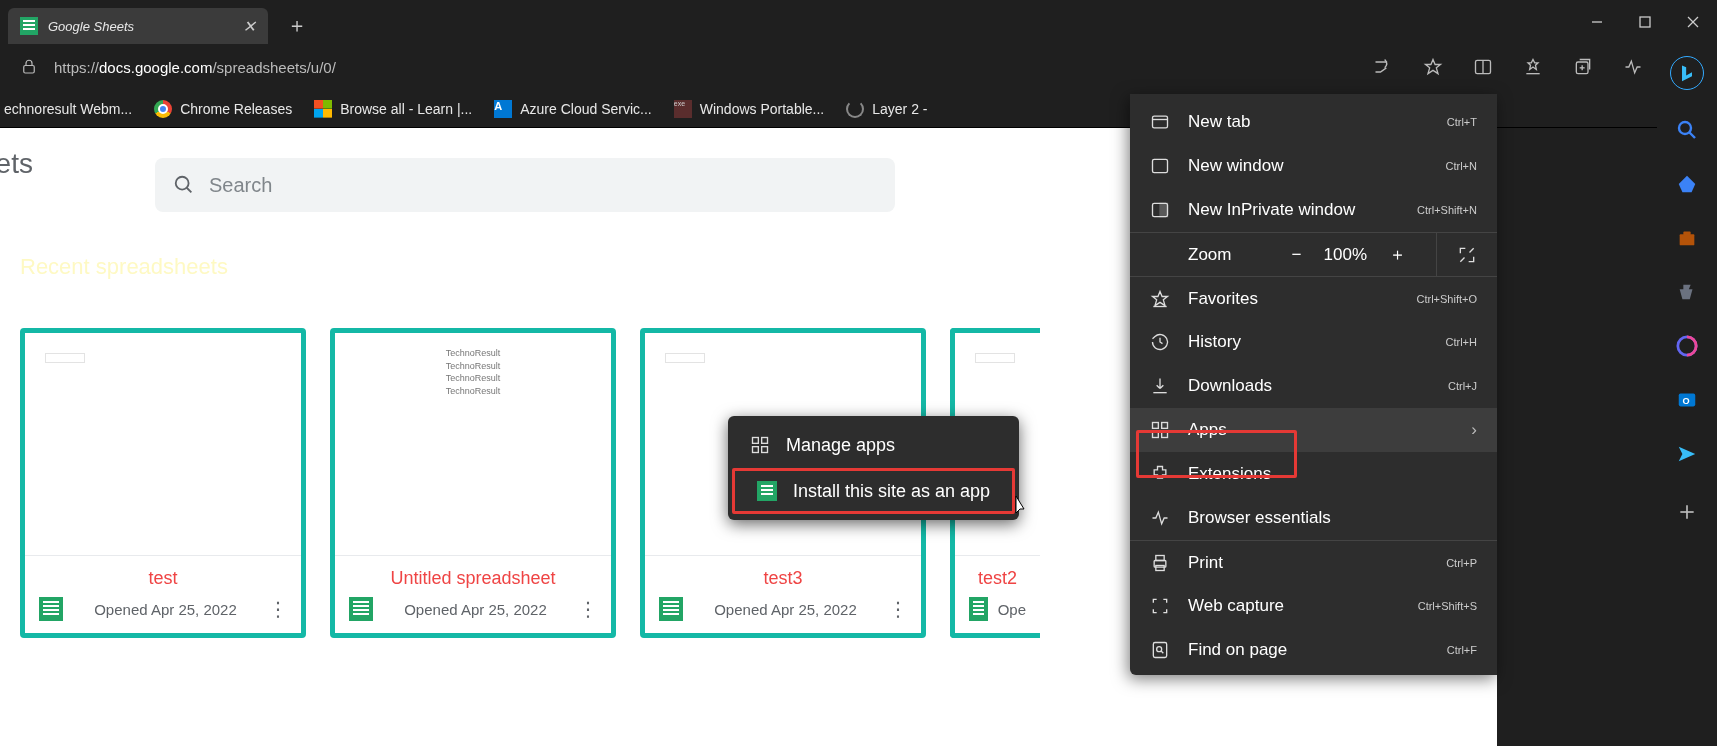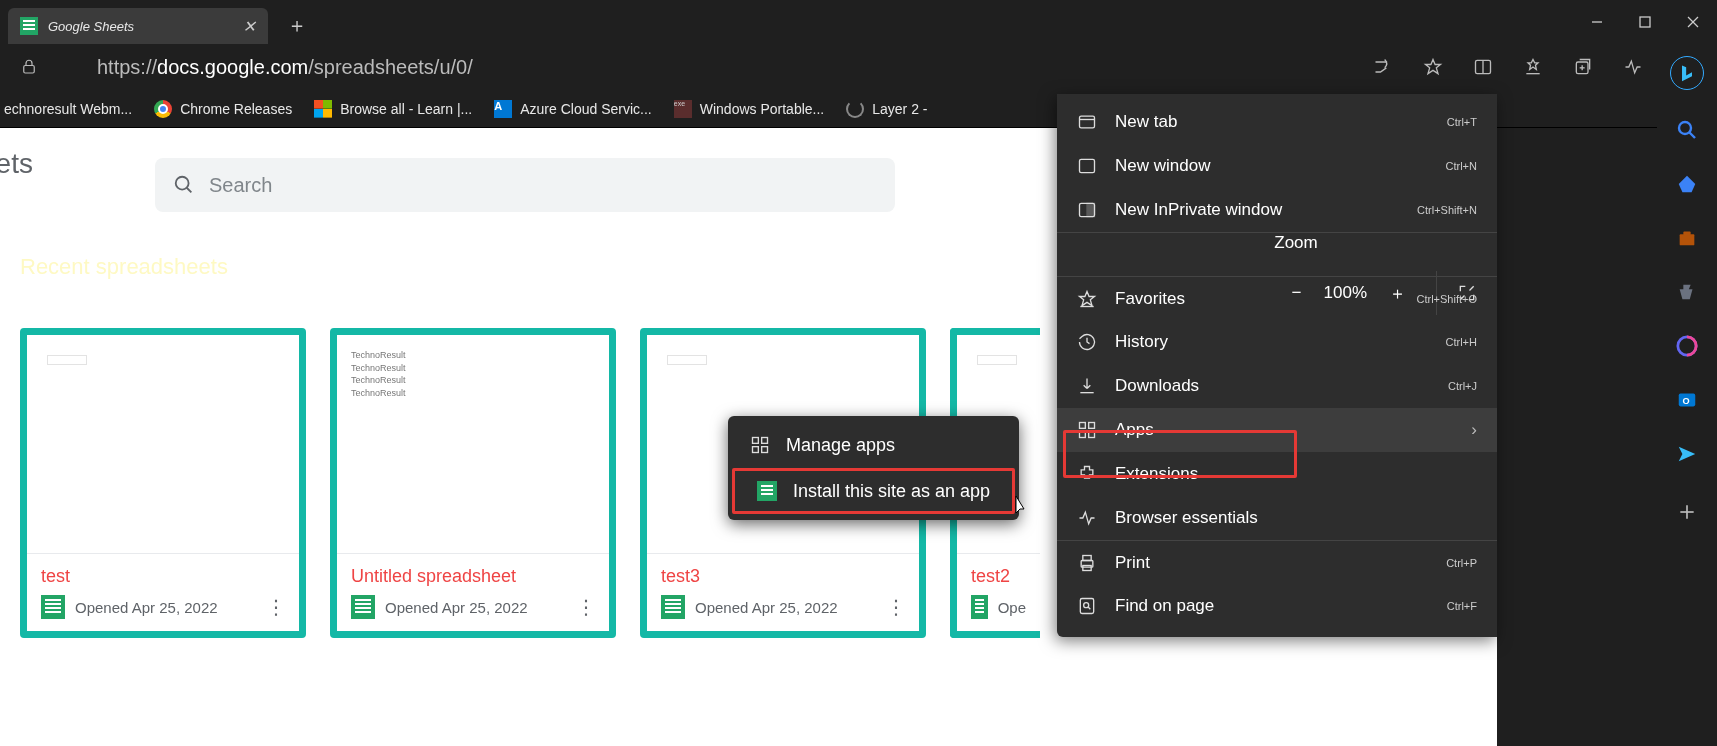--- a/index.html
+++ b/index.html
@@ -12,21 +12,21 @@
 .sheets-favicon::after{ content:""; position:absolute; inset:3px; background: repeating-linear-gradient(#fff 0 2px, transparent 2px 4px); }
 .tab-title { color: #e8e8e8; font-size: 13px; flex:1; }
 .close-x { color:#ccc; font-size:16px; }
 .new-tab-btn { width:34px; height:34px; display:flex; align-items:center; justify-content:center; color:#ccc; font-size:20px; margin-left:12px; margin-top:6px; }
 .win-controls { margin-left:auto; display:flex; gap:0; }
 .win-btn { width:48px; height:44px; display:flex; align-items:center; justify-content:center; color:#ccc; }
 
 
 .addrrow { height: 46px; background:#1f1f1f; display:flex; align-items:center; padding: 0 14px; gap:10px; }
 .lock-area { width:30px; display:flex; justify-content:center; color:#bbb; }
-.url { color:#bbb; font-size:20px;margin-left:43px; }
+.url { color:#bbb; font-size:15px; }
 .url .host { color:#fff; }
 .addr-spacer { flex:1; }
 .addr-icon { width:40px; height:36px; display:flex; align-items:center; justify-content:center; color:#bbb; }
 .more-btn { background:#3b3b3b; border-radius:4px; }
 
 
 .bookmarks { height: 38px; background:#1f1f1f; display:flex; align-items:center; padding: 0 4px; gap:22px; border-bottom:1px solid #000; }
 .bm { display:flex; align-items:center; gap:8px; color:#e8e8e8; font-size:14px; white-space:nowrap; }
 .bm .ico { width:18px; height:18px; display:inline-block; }
 .ico-chrome { background: conic-gradient(#ea4335 0 120deg,#fbbc05 120deg 240deg,#34a853 240deg 360deg); border-radius:50%; position:relative;}
@@ -39,38 +39,38 @@
 
 .content { position:absolute; top:128px; left:0; right:220px; bottom:0; background:#fff; padding: 20px 0 0 0; overflow:hidden;}
 .heading { font-size:28px; color:#5f6368; padding-left:0; margin-left:-20px; }
 .searchbar { position:absolute; top:158px; left:155px; width:740px; height:54px; background:#f1f3f4; border-radius:8px; display:flex; align-items:center; padding:0 18px; gap:14px;}
 .searchbar svg{ color:#5f6368;}
 .searchbar span { color:#80868b; font-size:20px; }
 .recent-row { position:absolute; top:254px; left:20px; right:240px; display:flex; align-items:center; }
 .recent-title { font-size:22px; color:#fef9c3; }
 .owned-wrap { margin-left:auto; margin-right:170px; display:flex; align-items:center; gap:10px; color:#3c4043; font-size:18px;}
 .cards { position:absolute; top:328px; left:20px; display:flex; gap:24px; }
-.card { width:286px; height:310px; border:7px solid #14b8a6; border-radius:4px; background:#fff; display:flex; flex-direction:column; }
+.card { width:286px; height:310px; border:5px solid #14b8a6; border-radius:4px; background:#fff; display:flex; flex-direction:column;text-align:center; }
 .thumb { flex:1; padding:14px; color:#bbb; font-size:8px; }
 .cell-ph { width:40px; height:10px; border:1px solid #e3e3e3; margin:6px 0 0 6px; }
 .card-footer { border-top:1px solid #e8eaed; padding:12px 14px; }
 .card-name { font-size:18px; color:#ef4444; margin-bottom:8px;}
 .meta-row { display:flex; align-items:center; gap:10px;}
 .gs-ico { width:24px; height:24px; background:#22a565; position:relative;}
 .gs-ico::after{content:"";position:absolute;inset:4px;background:repeating-linear-gradient(#fff 0 2px,transparent 2px 4px);}
 .opened { color:#5f6368; font-size:15px; flex:1;}
 .dots3 { color:#5f6368; font-size:20px; letter-spacing:-1px;}
 
 
-.edge-menu { position:absolute; top:94px; right:220px; width:440px; background:#2d2d2d; padding:6px 0 9px; box-shadow: -2px 4px 16px rgba(0,0,0,.5); border-radius:0 0 0 6px; }
+.edge-menu { position:absolute; top:94px; right:220px; width:367px; background:#2d2d2d; padding:6px 0 3px; box-shadow: -2px 4px 16px rgba(0,0,0,.5); border-radius:0 0 0 6px; }
 .mi { display:flex; align-items:center; height:44px; padding:0 20px; color:#fff; font-size:17px; gap:18px; position:relative;}
 .mi .sc { margin-left:auto; color:#ccc; font-size:11px; }
 .mi svg { color:#ddd; width:20px; height:20px; flex-shrink:0; }
 .mi.sep { border-top:1px solid #444; }
-.mi.zoom { justify-content:flex-start;flex-direction:column; }
+.mi.zoom { justify-content:flex-start; }
 .zoom .zlabel{ margin-left:38px; }
 .zoom .zctl { margin-left:auto; display:flex; align-items:center; gap:22px; }
 .zoom .zctl span { color:#fff; }
 .zoom .fsbox{ border-left:1px solid #444; height:44px; display:flex; align-items:center; padding-left:20px; margin-left:8px;}
 .mi.apps { background:#3d3d3d; }
 .apps-outline { position:absolute; top:336px; left:6px; right:200px; height:48px; border:3px solid #e53935; pointer-events:none; border-radius:2px;}
 .chevright { margin-left:auto; color:#bbb; }
 
 
 .apps-sub { position:absolute; top:416px; left:728px; background:#2d2d2d; box-shadow:0 4px 16px rgba(0,0,0,.6); border-radius:6px; padding:6px 0;}
@@ -361,20 +361,27 @@
       <svg viewBox="0 0 24 24" fill="none" stroke="currentColor" stroke-width="1.6">
         <rect x="5" y="9" width="14" height="8" rx="1"></rect>
         <rect x="7" y="3" width="10" height="6"></rect>
         <rect x="7" y="15" width="10" height="6"></rect>
       </svg>
       <span>Print</span>
       <span class="sc">Ctrl+P</span>
     </div>
   <div class="mi">
       <svg viewBox="0 0 24 24" fill="none" stroke="currentColor" stroke-width="1.6">
+        <path d="M4 8V4h4M20 8V4h-4M4 16v4h4M20 16v4h-4"></path>
+      </svg>
+      <span>Web capture</span>
+      <span class="sc">Ctrl+Shift+S</span>
+    </div>
+  <div class="mi">
+      <svg viewBox="0 0 24 24" fill="none" stroke="currentColor" stroke-width="1.6">
         <rect x="4" y="3" width="16" height="18" rx="2"></rect>
         <circle cx="11" cy="11" r="3"></circle>
         <line x1="13" y1="13" x2="16" y2="16"></line>
       </svg>
       <span>Find on page</span>
       <span class="sc">Ctrl+F</span>
     </div>
   <div class="apps-outline"></div>
 </div>
 

